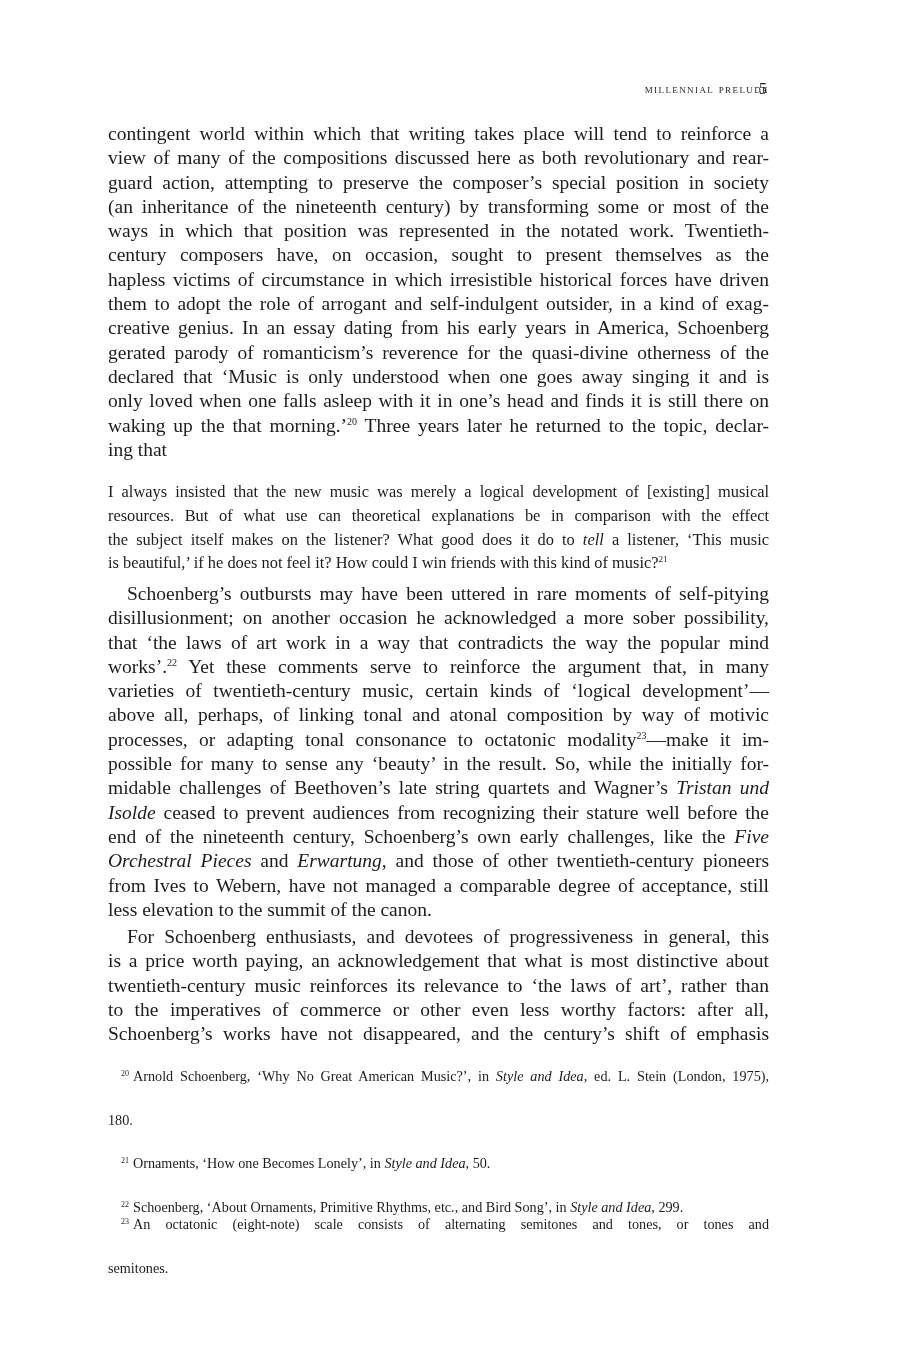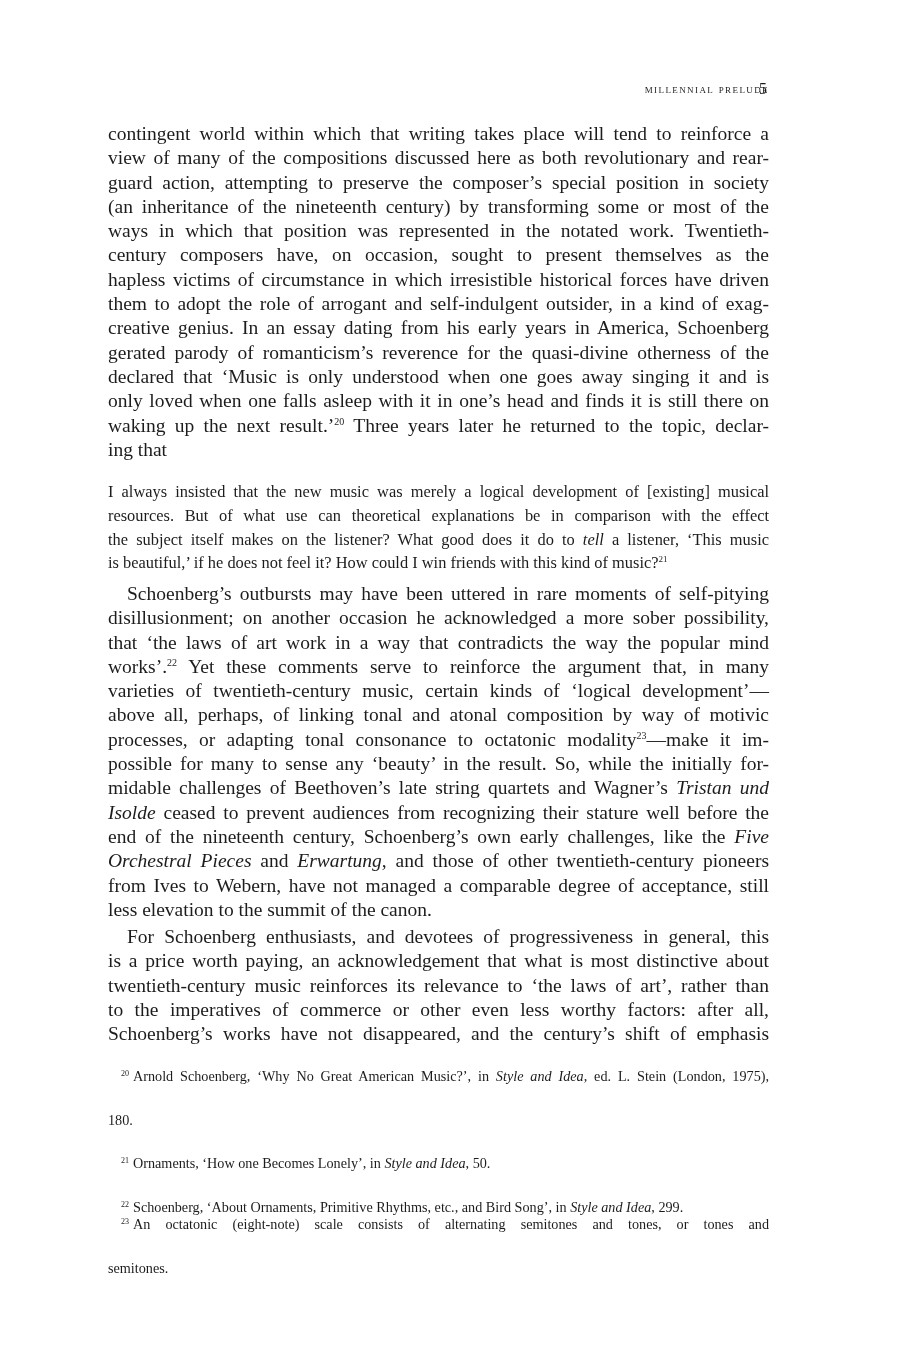--- a/index.html
+++ b/index.html
@@ -35,21 +35,21 @@
   <span class="line">guard action, attempting to preserve the composer’s special position in society</span>
   <span class="line">(an inheritance of the nineteenth century) by transforming some or most of the</span>
   <span class="line">ways in which that position was represented in the notated work. Twentieth-</span>
   <span class="line">century composers have, on occasion, sought to present themselves as the</span>
   <span class="line">hapless victims of circumstance in which irresistible historical forces have driven</span>
   <span class="line">them to adopt the role of arrogant and self-indulgent outsider, in a kind of exag-</span>
   <span class="line">creative genius. In an essay dating from his early years in America, Schoenberg</span>
   <span class="line">gerated parody of romanticism’s reverence for the quasi-divine otherness of the</span>
   <span class="line">declared that ‘Music is only understood when one goes away singing it and is</span>
   <span class="line">only loved when one falls asleep with it in one’s head and finds it is still there on</span>
-  <span class="line"><span>waking up the next result.’</span><sup>20</sup><span> Three years later he returned to the topic, declar-</span></span>
+  <span class="line"><span>waking up the that morning.’</span><sup>20</sup><span> Three years later he returned to the topic, declar-</span></span>
   <span class="line last">ing that</span>
 </div>
 
 <div class="quote">
   <span class="qline">I always insisted that the new music was merely a logical development of [existing] musical</span>
   <span class="qline">resources. But of what use can theoretical explanations be in comparison with the effect</span>
   <span class="qline"><span>the subject itself makes on the listener? What good does it do to </span><i>tell</i><span> a listener, ‘This music</span></span>
   <span class="qline last"><span>is beautiful,’ if he does not feel it? How could I win friends with this kind of music?</span><sup>21</sup></span>
 </div>
 

